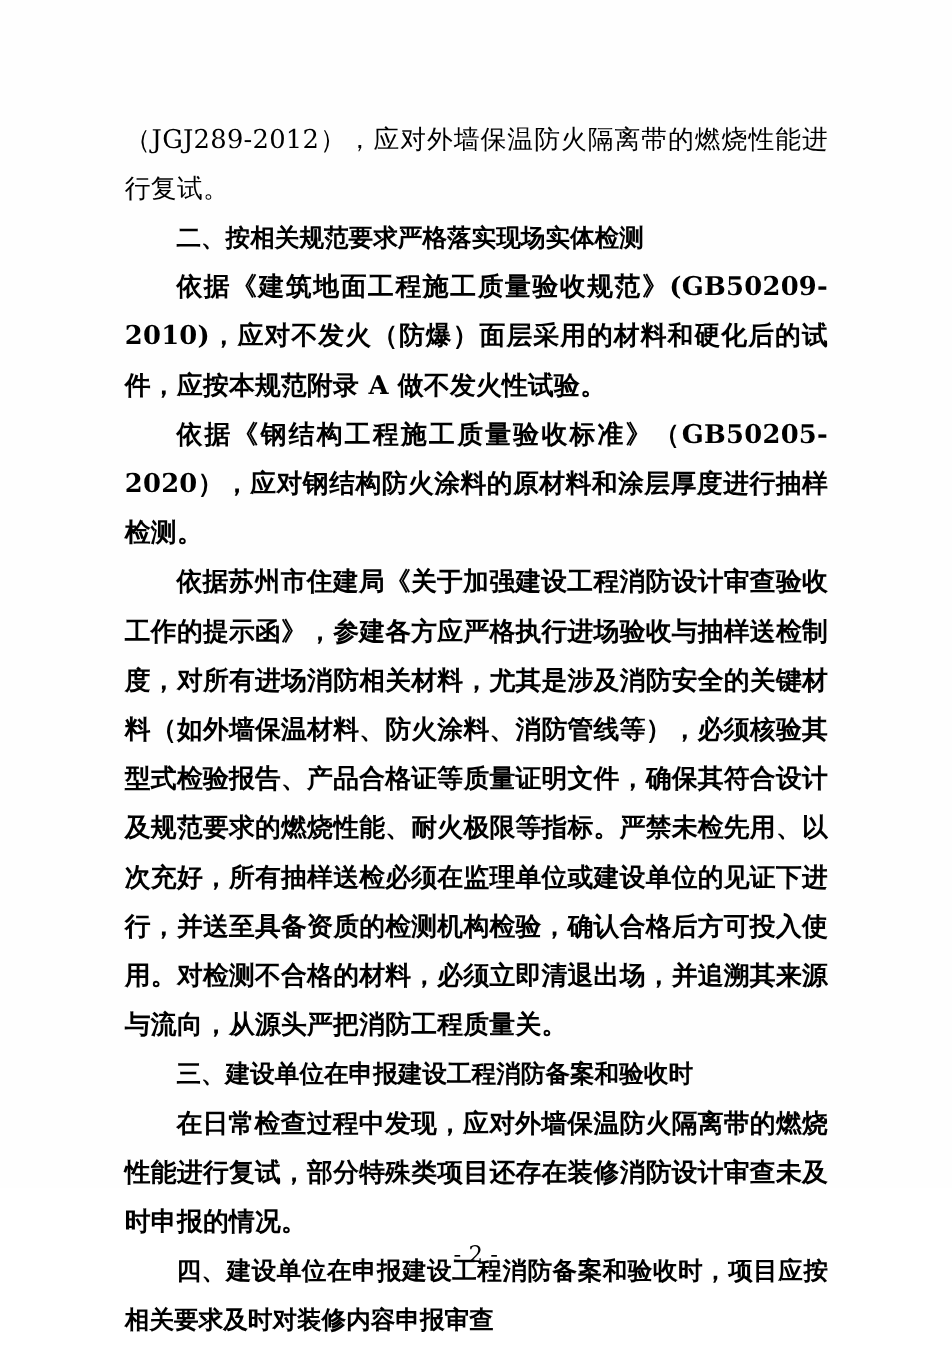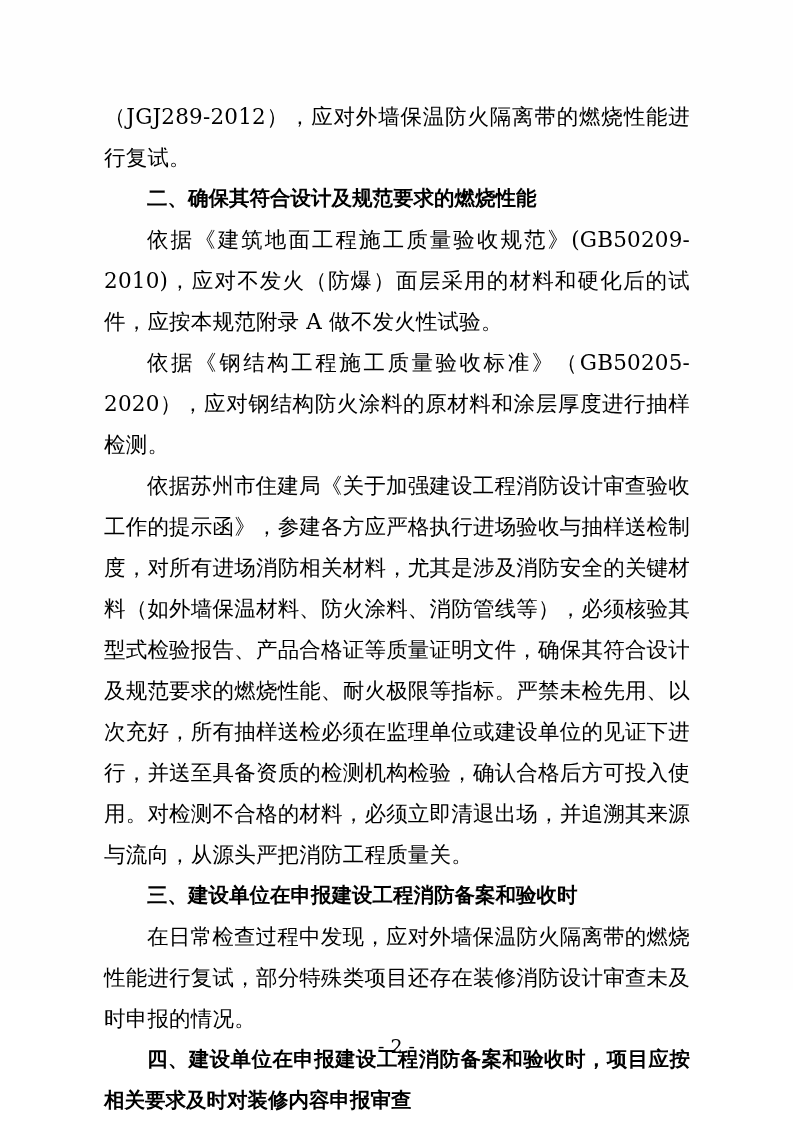--- a/index.html
+++ b/index.html
@@ -34,20 +34,21 @@
     line-height: 41px;
     text-align: justify;
     text-justify: inter-ideograph;
     letter-spacing: 0.2px;
   }
   p.body {
     text-indent: 0;
   }
   p.indent2 {
     text-indent: 43px;
+    font-weight: bold;
   }
   p.heading {
     font-weight: bold;
     font-family: "DejaVu Sans", "Liberation Sans", sans-serif;
     font-size: 20.5px;
     text-indent: 43px;
     letter-spacing: 0px;
   }
   .pagenum {
     position: absolute;
@@ -58,21 +59,21 @@
     font-size: 19px;
     font-family: "DejaVu Serif", "Liberation Serif", serif;
   }
 </style>
 </head>
 <body>
 
 <div class="page">
   <div class="content">
     <p class="body">（JGJ289-2012），应对外墙保温防火隔离带的燃烧性能进行复试。</p>
-    <p class="heading">二、确保其符合设计及规范要求的燃烧性能</p>
+    <p class="heading">二、按相关规范要求严格落实现场实体检测</p>
     <p class="indent2">依据《建筑地面工程施工质量验收规范》(GB50209-2010)，应对不发火（防爆）面层采用的材料和硬化后的试件，应按本规范附录 A 做不发火性试验。</p>
     <p class="indent2">依据《钢结构工程施工质量验收标准》（GB50205-2020），应对钢结构防火涂料的原材料和涂层厚度进行抽样检测。</p>
     <p class="indent2">依据苏州市住建局《关于加强建设工程消防设计审查验收工作的提示函》，参建各方应严格执行进场验收与抽样送检制度，对所有进场消防相关材料，尤其是涉及消防安全的关键材料（如外墙保温材料、防火涂料、消防管线等），必须核验其型式检验报告、产品合格证等质量证明文件，确保其符合设计及规范要求的燃烧性能、耐火极限等指标。严禁未检先用、以次充好，所有抽样送检必须在监理单位或建设单位的见证下进行，并送至具备资质的检测机构检验，确认合格后方可投入使用。对检测不合格的材料，必须立即清退出场，并追溯其来源与流向，从源头严把消防工程质量关。</p>
     <p class="heading">三、建设单位在申报建设工程消防备案和验收时</p>
     <p class="indent2">在日常检查过程中发现，应对外墙保温防火隔离带的燃烧性能进行复试，部分特殊类项目还存在装修消防设计审查未及时申报的情况。</p>
     <p class="heading">四、建设单位在申报建设工程消防备案和验收时，项目应按相关要求及时对装修内容申报审查</p>
   </div>
   <div class="pagenum">- 2 -</div>
 </div>
 

